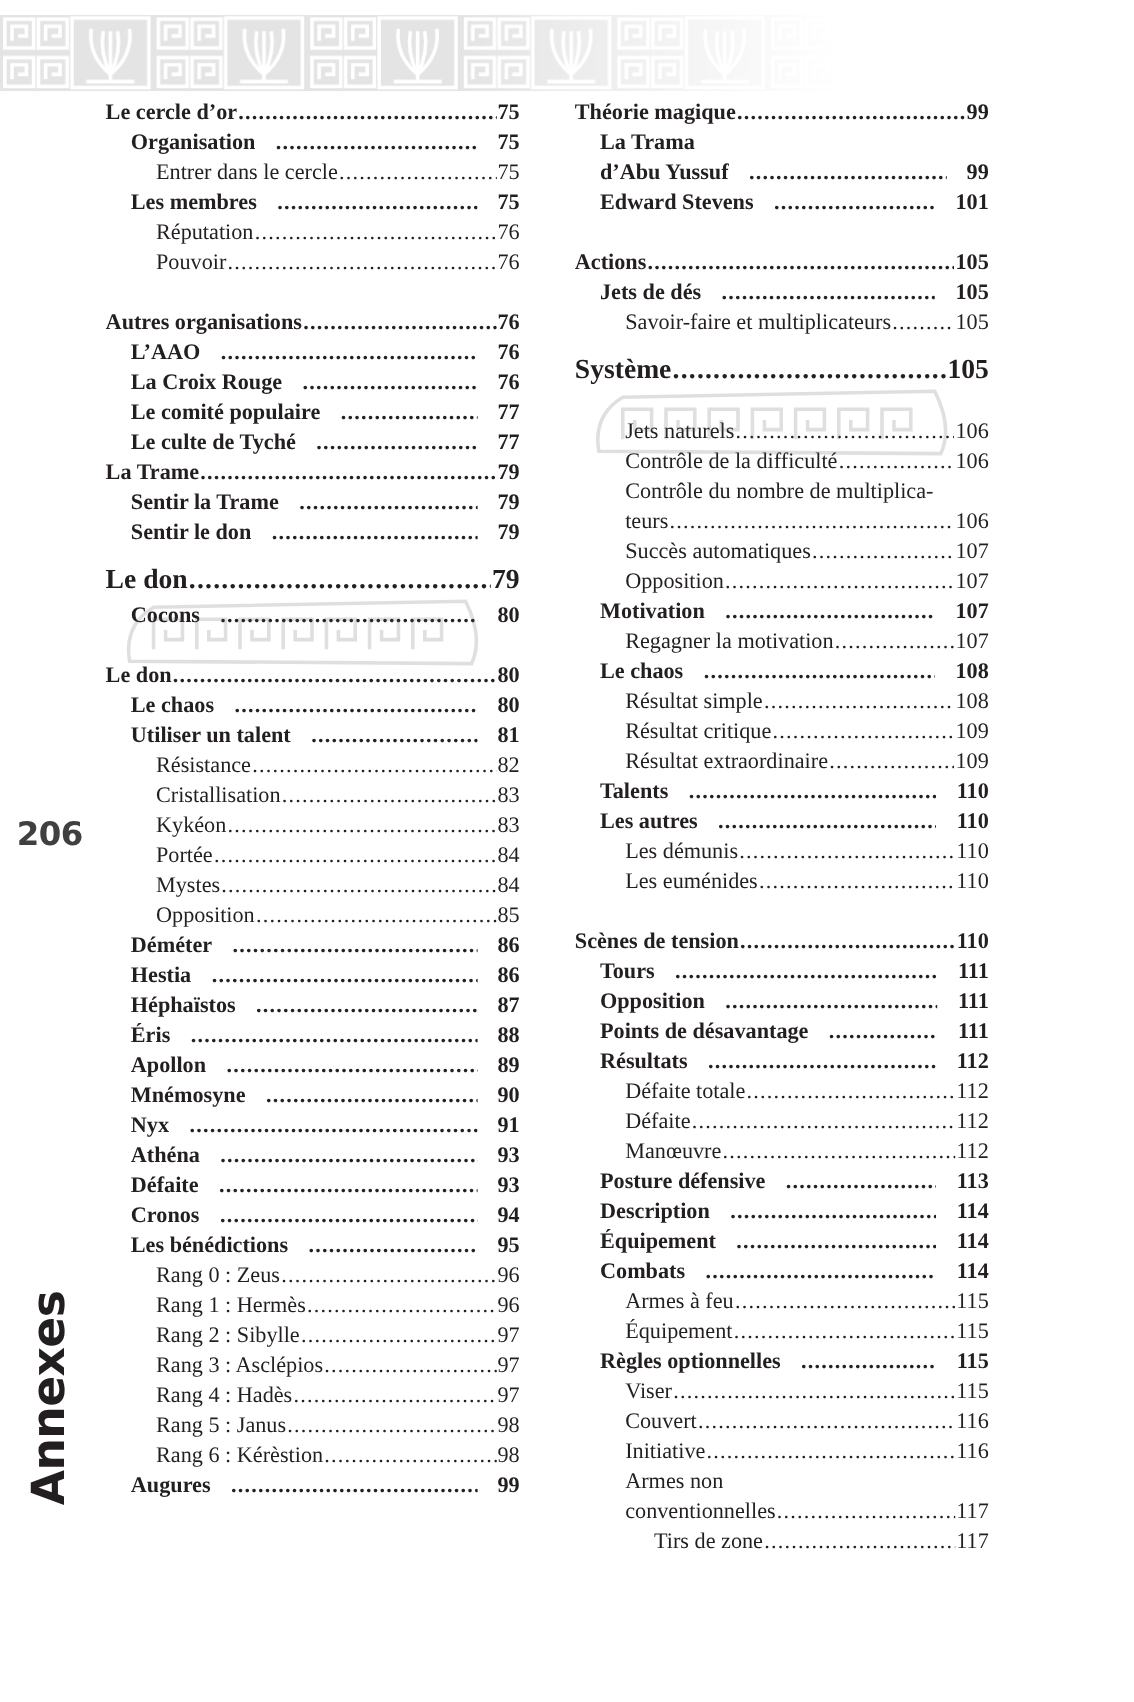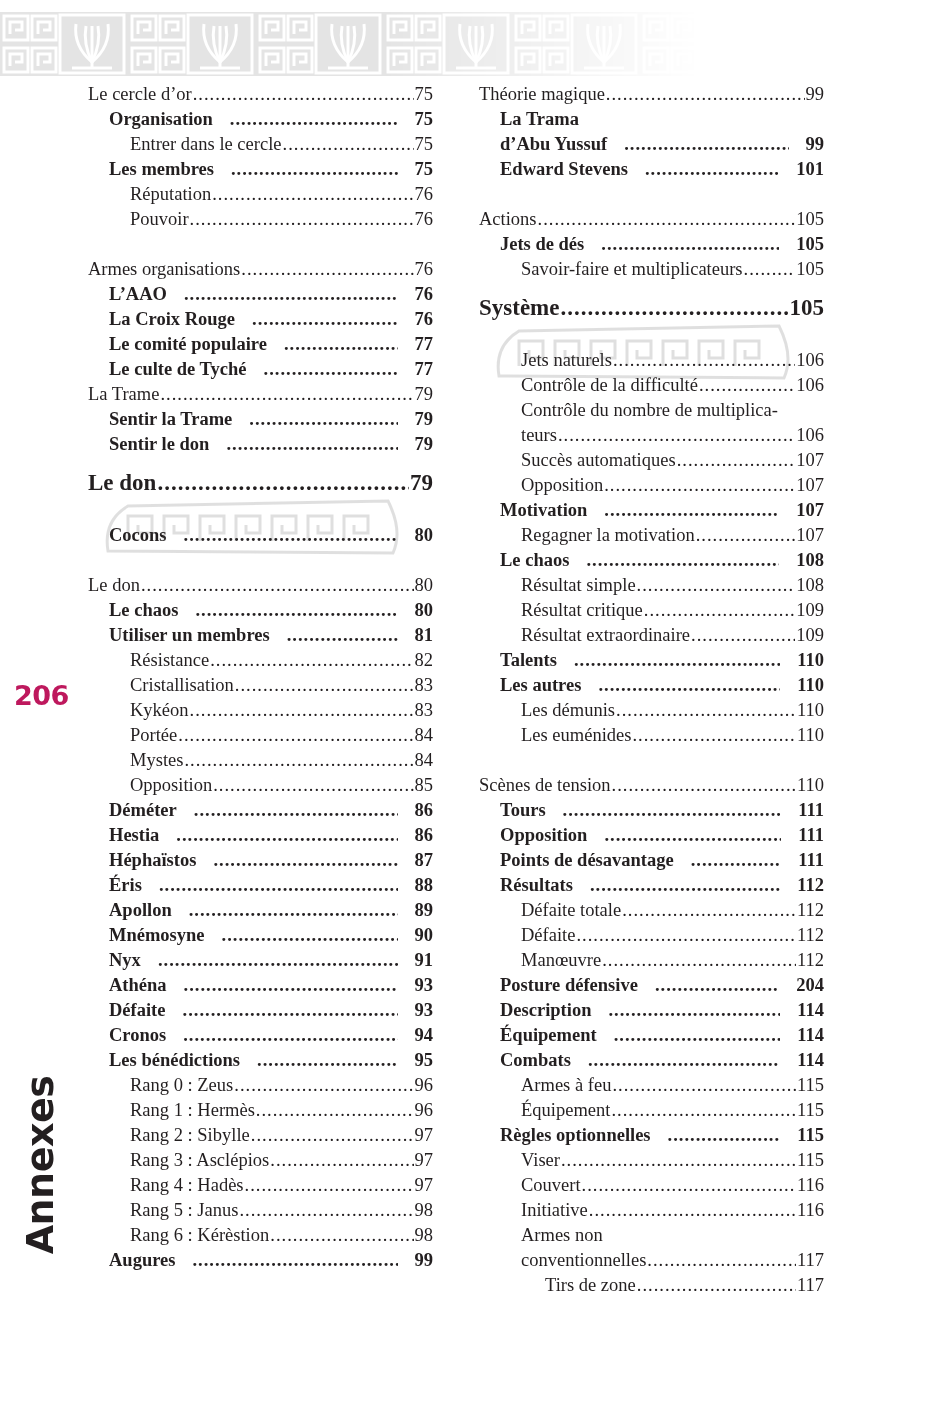--- a/index.html
+++ b/index.html
@@ -1,31 +1,31 @@
 <!DOCTYPE html>
 <html><head>
 <meta charset="utf-8">
 <style>
   html, body { margin: 0; padding: 0; background: #ffffff; }
   body { width: 945px; height: 1418px; position: relative; overflow: hidden; color: #231f20; font-family: "Liberation Serif", "DejaVu Serif", serif; }
   .banner { position: absolute; left: 0; top: 12px; width: 700px; height: 64px; overflow: hidden;
     -webkit-mask-image: linear-gradient(to right, #000 55%, transparent 100%);
     mask-image: linear-gradient(to right, #000 55%, transparent 100%); }
   .banner svg { display: block; }
-  .page-number { position: absolute; left: 14px; top: 680px; width: 50px; text-align: center; font-family: "DejaVu Sans", sans-serif; font-weight: bold; font-size: 27px; color: #be185d; letter-spacing: -0.5px; }
+  .page-number { position: absolute; left: 14px; top: 680px; width: 50px; text-align: center; font-family: "DejaVu Sans", sans-serif; font-weight: bold; font-size: 27px; color: #404040; letter-spacing: -0.5px; }
   .section-label { position: absolute; left: 40px; top: 1165px; transform: translate(-50%, -50%) rotate(-90deg); font-family: "DejaVu Sans", sans-serif; font-weight: bold; font-size: 38px; color: #231f20; white-space: nowrap; letter-spacing: -0.5px; }
   .col { position: absolute; top: 82px; width: 345px; }
   .col-left { left: 88px; }
   .col-right { left: 479px; }
   .toc-entry { display: flex; align-items: baseline; font-size: 18.5px; line-height: 25px; height: 25px; white-space: nowrap; overflow: hidden; }
   .toc-entry .title { flex: 0 0 auto; }
   .toc-entry .leader { flex: 1 1 auto; overflow: hidden; margin: 0 1px; }
   .toc-entry .leader::after { content: "..........................................................................................................................................................."; letter-spacing: 1px; }
   .toc-entry .page { flex: 0 0 auto; }
-  .lvl-1 { padding-left: 0; font-weight: normal; }
+  .lvl-1 { padding-left: 0; font-weight: bold; }
   .lvl-2 { padding-left: 21px; font-weight: bold; gap: 16px; }
   .lvl-3 { padding-left: 42px; font-weight: normal; text-align: right; }
   .lvl-4 { padding-left: 66px; font-weight: normal; }
   .chapter { font-size: 23px; font-weight: bold; height: 36px; line-height: 36px; margin-top: 8px; }
   .toc-entry.no-leader .leader::after { content: ""; }
   .gap { height: 25px; }
   .chapter-wrap { position: relative; text-align: center; }
   .chapter-wrap .ornament { position: absolute; left: 10px; top: 26px; width: 310px; height: 70px; opacity: 0.18; pointer-events: none; }
 </style>
 </head>
@@ -88,21 +88,21 @@
       <span class="leader"></span>
       <span class="page">76</span>
     </div>
     <div class="toc-entry lvl-3">
       <span class="title">Pouvoir</span>
       <span class="leader"></span>
       <span class="page">76</span>
     </div>
     <div class="gap"></div>
     <div class="toc-entry lvl-1">
-      <span class="title">Armes organisations</span>
+      <span class="title">Autres organisations</span>
       <span class="leader"></span>
       <span class="page">76</span>
     </div>
     <div class="toc-entry lvl-2">
       <span class="title">L’AAO</span>
       <span class="leader"></span>
       <span class="page">76</span>
     </div>
     <div class="toc-entry lvl-2">
       <span class="title">La Croix Rouge</span>
@@ -137,38 +137,38 @@
     <div class="chapter-wrap">
       <div class="toc-entry chapter">
         <span class="title">Le don</span>
         <span class="leader"></span>
         <span class="page">79</span>
       </div>
       <svg class="ornament" viewBox="0 0 310 70">
         <path fill="none" stroke="#555" stroke-width="3" d="M10 60 Q5 30 30 15 L290 10 Q305 40 295 62 Z M30 50 V25 H54 V42 H40 V34 M66 50 V25 H90 V42 H76 V34 M102 50 V25 H126 V42 H112 V34 M138 50 V25 H162 V42 H148 V34 M174 50 V25 H198 V42 H184 V34 M210 50 V25 H234 V42 H220 V34 M246 50 V25 H270 V42 H256 V34 "></path>
       </svg>
     </div>
-    <div class="toc-entry lvl-2" style="margin-top: 22px;">
+    <div class="toc-entry lvl-2" style="">
       <span class="title">Cocons</span>
       <span class="leader"></span>
       <span class="page">80</span>
     </div>
     <div class="gap"></div>
     <div class="toc-entry lvl-1">
       <span class="title">Le don</span>
       <span class="leader"></span>
       <span class="page">80</span>
     </div>
     <div class="toc-entry lvl-2">
       <span class="title">Le chaos</span>
       <span class="leader"></span>
       <span class="page">80</span>
     </div>
     <div class="toc-entry lvl-2">
-      <span class="title">Utiliser un membres</span>
+      <span class="title">Utiliser un talent</span>
       <span class="leader"></span>
       <span class="page">81</span>
     </div>
     <div class="toc-entry lvl-3">
       <span class="title">Résistance</span>
       <span class="leader"></span>
       <span class="page">82</span>
     </div>
     <div class="toc-entry lvl-3">
       <span class="title">Cristallisation</span>
@@ -455,21 +455,21 @@
       <span class="page">112</span>
     </div>
     <div class="toc-entry lvl-3">
       <span class="title">Manœuvre</span>
       <span class="leader"></span>
       <span class="page">112</span>
     </div>
     <div class="toc-entry lvl-2">
       <span class="title">Posture défensive</span>
       <span class="leader"></span>
-      <span class="page">204</span>
+      <span class="page">113</span>
     </div>
     <div class="toc-entry lvl-2">
       <span class="title">Description</span>
       <span class="leader"></span>
       <span class="page">114</span>
     </div>
     <div class="toc-entry lvl-2">
       <span class="title">Équipement</span>
       <span class="leader"></span>
       <span class="page">114</span>

